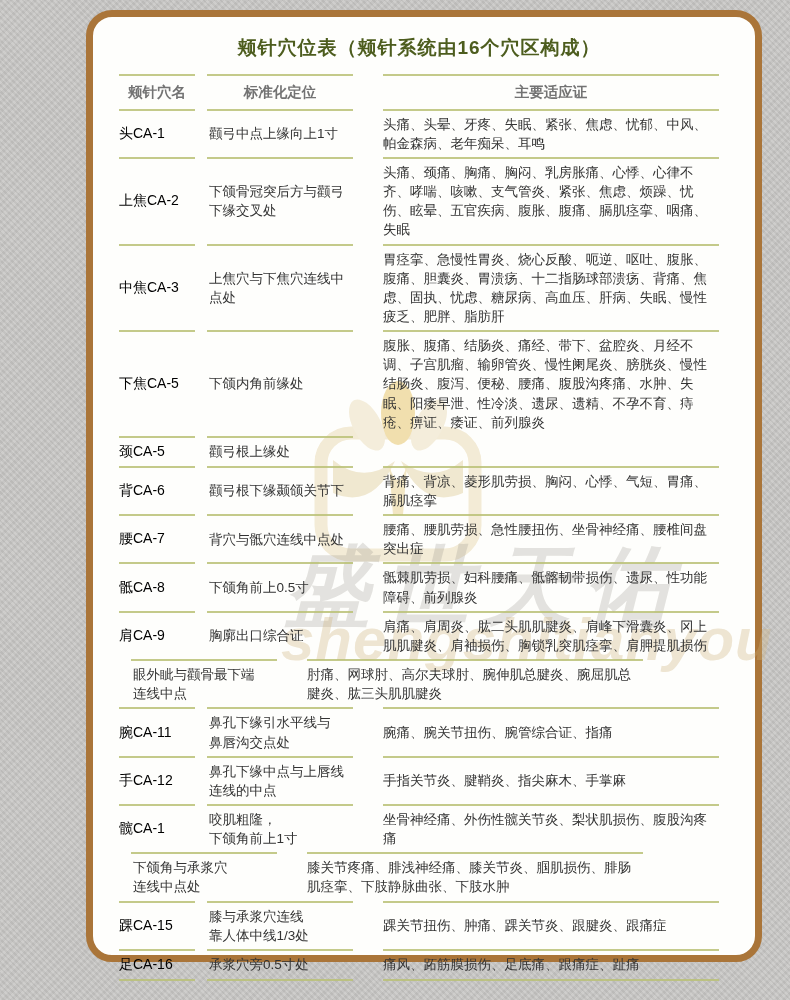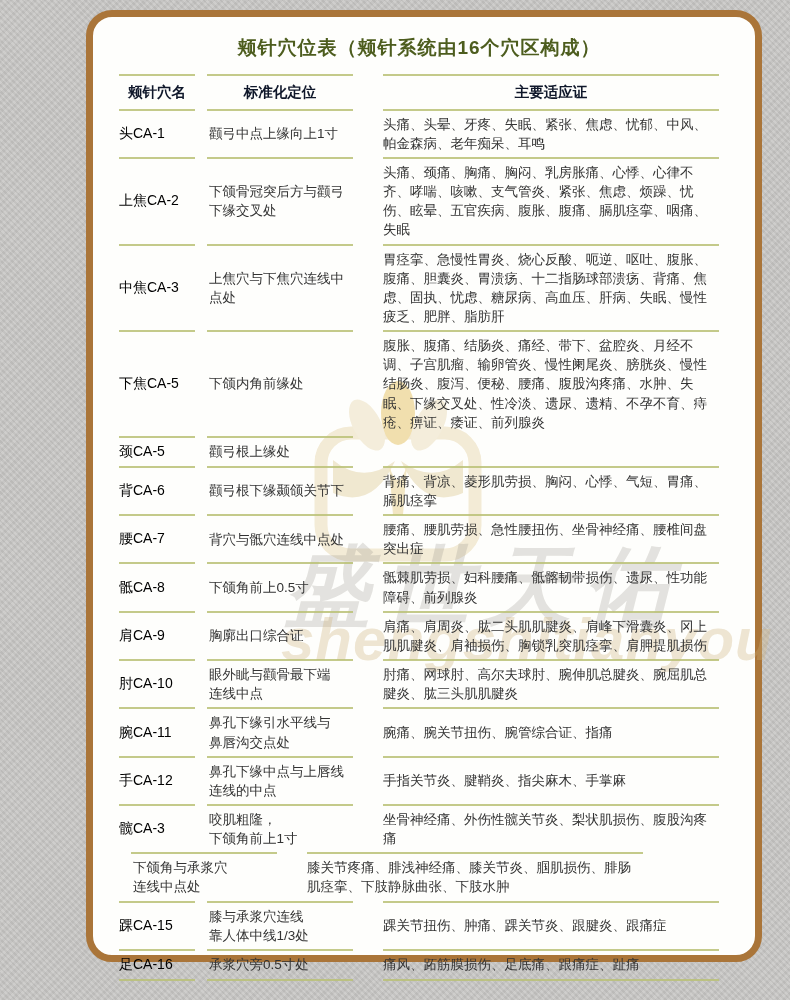--- a/index.html
+++ b/index.html
@@ -28,21 +28,21 @@
     box-sizing:border-box;display:flex;flex-direction:column;justify-content:center;
     border-top:2px solid rgba(186,193,118,.85);
     padding:4px 0;
     font-size:13.5px;line-height:1.42;color:#333;
   }
   .c1{width:76px;text-align:left;font-size:14px;color:#000000;}
   .g1{width:12px;flex:0 0 12px;}
   .c2{width:146px;white-space:pre-line;padding-left:2px;}
   .g2{width:30px;flex:0 0 30px;}
   .c3{width:336px;}
-  .head .cell{font-weight:bold;color:#0f172a;font-size:14.5px;text-align:center;padding:6px 0;}
+  .head .cell{font-weight:bold;color:#737373;font-size:14.5px;text-align:center;padding:6px 0;}
   .bottomline .cell{padding:0;height:0;}
   
   .watermark{position:absolute;z-index:1;left:0;top:0;width:100%;height:100%;pointer-events:none;font-style:italic;}
   .wm-logo{position:absolute;left:200px;top:348px;opacity:.9;}
   .wm-cn{
     position:absolute;left:192px;top:512px;
     font-size:86px;font-weight:bold;letter-spacing:14px;
     color:rgba(150,148,140,.26);white-space:nowrap;
   }
   .wm-en{
@@ -101,21 +101,21 @@
           <div class="cell c2">上焦穴与下焦穴连线中
 点处</div>
           <div class="g2"></div>
           <div class="cell c3">胃痉挛、急慢性胃炎、烧心反酸、呃逆、呕吐、腹胀、腹痛、胆囊炎、胃溃疡、十二指肠球部溃疡、背痛、焦虑、固执、忧虑、糖尿病、高血压、肝病、失眠、慢性疲乏、肥胖、脂肪肝</div>
         </div>
         <div class="t-row">
           <div class="cell c1">下焦CA-5</div>
           <div class="g1"></div>
           <div class="cell c2">下颌内角前缘处</div>
           <div class="g2"></div>
-          <div class="cell c3">腹胀、腹痛、结肠炎、痛经、带下、盆腔炎、月经不调、子宫肌瘤、输卵管炎、慢性阑尾炎、膀胱炎、慢性结肠炎、腹泻、便秘、腰痛、腹股沟疼痛、水肿、失眠、下缘交叉处、性冷淡、遗尿、遗精、不孕不育、痔疮、痹证、痿证、前列腺炎</div>
+          <div class="cell c3">腹胀、腹痛、结肠炎、痛经、带下、盆腔炎、月经不调、子宫肌瘤、输卵管炎、慢性阑尾炎、膀胱炎、慢性结肠炎、腹泻、便秘、腰痛、腹股沟疼痛、水肿、失眠、阳痿早泄、性冷淡、遗尿、遗精、不孕不育、痔疮、痹证、痿证、前列腺炎</div>
         </div>
         <div class="t-row">
           <div class="cell c1">颈CA-5</div>
           <div class="g1"></div>
           <div class="cell c2">颧弓根上缘处</div>
           <div class="g2"></div>
         </div>
         <div class="t-row">
           <div class="cell c1">背CA-6</div>
           <div class="g1"></div>
@@ -138,21 +138,20 @@
           <div class="cell c3">骶棘肌劳损、妇科腰痛、骶髂韧带损伤、遗尿、性功能障碍、前列腺炎</div>
         </div>
         <div class="t-row">
           <div class="cell c1">肩CA-9</div>
           <div class="g1"></div>
           <div class="cell c2">胸廓出口综合证</div>
           <div class="g2"></div>
           <div class="cell c3">肩痛、肩周炎、肱二头肌肌腱炎、肩峰下滑囊炎、冈上肌肌腱炎、肩袖损伤、胸锁乳突肌痉挛、肩胛提肌损伤</div>
         </div>
         <div class="t-row">
-          <div class="cell c1">肘CA-10</div>
           <div class="g1"></div>
           <div class="cell c2">眼外眦与颧骨最下端
 连线中点</div>
           <div class="g2"></div>
           <div class="cell c3">肘痛、网球肘、高尔夫球肘、腕伸肌总腱炎、腕屈肌总腱炎、肱三头肌肌腱炎</div>
         </div>
         <div class="t-row">
           <div class="cell c1">腕CA-11</div>
           <div class="g1"></div>
           <div class="cell c2">鼻孔下缘引水平线与
@@ -162,21 +161,21 @@
         </div>
         <div class="t-row">
           <div class="cell c1">手CA-12</div>
           <div class="g1"></div>
           <div class="cell c2">鼻孔下缘中点与上唇线
 连线的中点</div>
           <div class="g2"></div>
           <div class="cell c3">手指关节炎、腱鞘炎、指尖麻木、手掌麻</div>
         </div>
         <div class="t-row">
-          <div class="cell c1">髋CA-3</div>
+          <div class="cell c1">髋CA-1</div>
           <div class="g1"></div>
           <div class="cell c2">咬肌粗隆，
 下颌角前上1寸</div>
           <div class="g2"></div>
           <div class="cell c3">坐骨神经痛、外伤性髋关节炎、梨状肌损伤、腹股沟疼痛</div>
         </div>
         <div class="t-row">
           <div class="g1"></div>
           <div class="cell c2">下颌角与承浆穴
 连线中点处</div>

